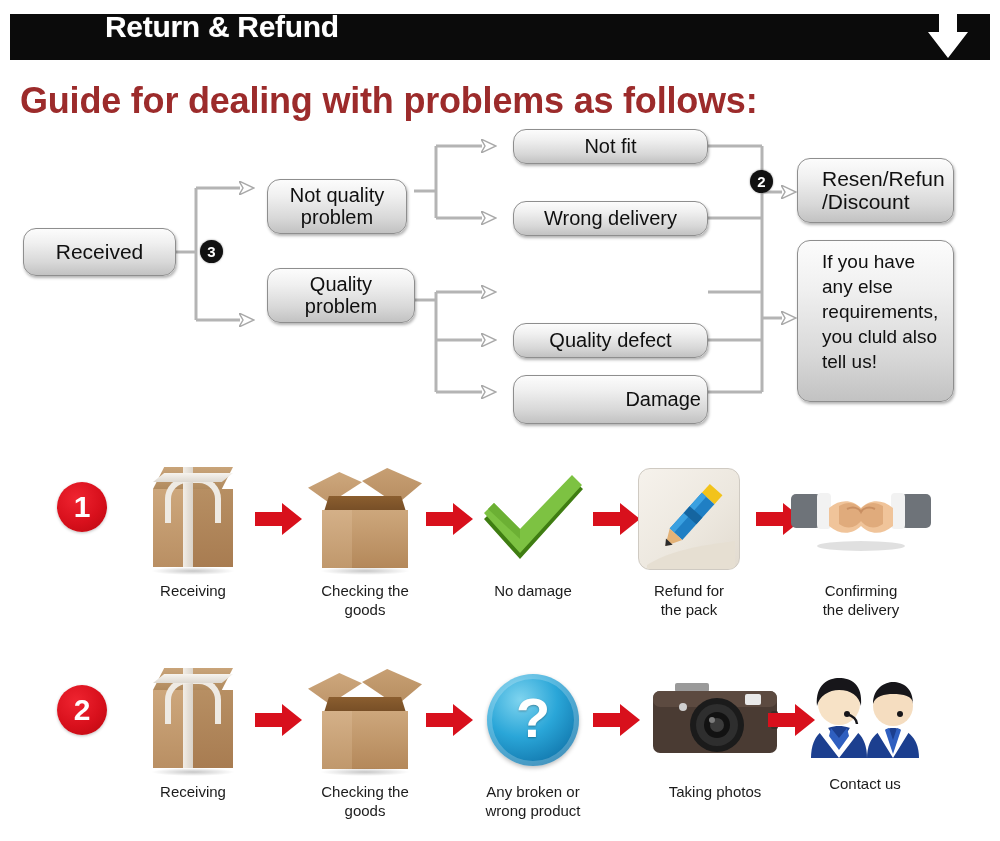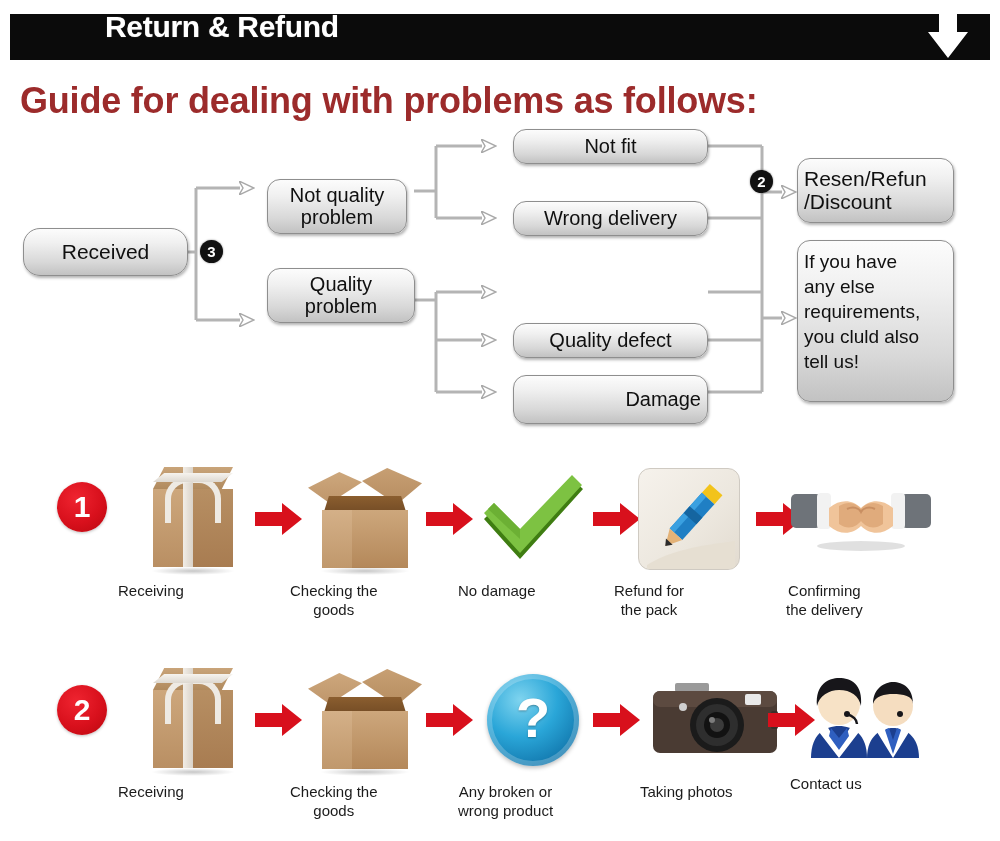--- a/index.html
+++ b/index.html
@@ -42,21 +42,21 @@
     border-radius:13px;
     background:linear-gradient(to bottom,#fcfcfc 0%,#f0f0f0 30%,#d8d8d8 72%,#c2c2c2 100%);
     box-shadow:1px 2px 3px rgba(0,0,0,0.30);
     display:flex;align-items:center;justify-content:center;
     text-align:center;
     color:#101010;
     font-size:20px;
     line-height:1.08;
     padding:2px 6px;
   }
-  .fnode.left-align{justify-content:flex-start;text-align:left;padding-left:6px;}
+  .fnode.left-align{justify-content:flex-start;text-align:left;padding-left:24px;}
   .badge{
     position:absolute;
     width:23px;height:23px;border-radius:50%;
     background:#111;color:#fff;
     font-size:15px;font-weight:bold;
     display:flex;align-items:center;justify-content:center;
     line-height:1;
     box-shadow:0 0 2px rgba(0,0,0,0.5);
   }
 
@@ -66,21 +66,21 @@
     position:absolute;
     width:50px;height:50px;border-radius:50%;
     background:radial-gradient(circle at 38% 32%,#ef2430 0%,#d8101c 55%,#b9080f 100%);
     color:#ffffff;font-size:30px;font-weight:bold;
     display:flex;align-items:center;justify-content:center;
     line-height:1;
     box-shadow:0 1px 3px rgba(0,0,0,0.25);
   }
   .step{
     position:absolute;width:150px;
-    display:flex;flex-direction:column;align-items:flex-start;
+    display:flex;flex-direction:column;align-items:center;
   }
   .step-icon{
     height:118px;width:150px;
     display:flex;align-items:center;justify-content:center;
   }
   .step-label{
     margin-top:4px;text-align:center;
     font-size:15px;color:#1b1b1b;line-height:1.25;
   }
   .redarrow{position:absolute;width:48px;height:34px;}
@@ -182,21 +182,21 @@
       <path d="M708,162 L762,162"></path>
       <path d="M708,210 L762,210"></path>
       <path d="M708,262 L762,262"></path>
       <path d="M762,16 L762,262"></path>
 
       <path d="M762,62 L782,62" marker-end="url(#oa)"></path>
       <path d="M762,188 L782,188" marker-end="url(#oa)"></path>
     </g>
   </svg>
 
-  <div class="fnode" style="left:23px;top:98px;width:165px;height:48px;font-size:21px;border-radius:17px;">
+  <div class="fnode" style="left:23px;top:98px;width:153px;height:48px;font-size:21px;">
     <span>Received</span>
   </div>
 
   <div class="badge" style="left:200px;top:110px;">
     <span>3</span>
   </div>
 
   <div class="fnode" style="left:267px;top:49px;width:140px;height:55px;white-space:pre-line;">
     <span>Not quality
 problem</span>

